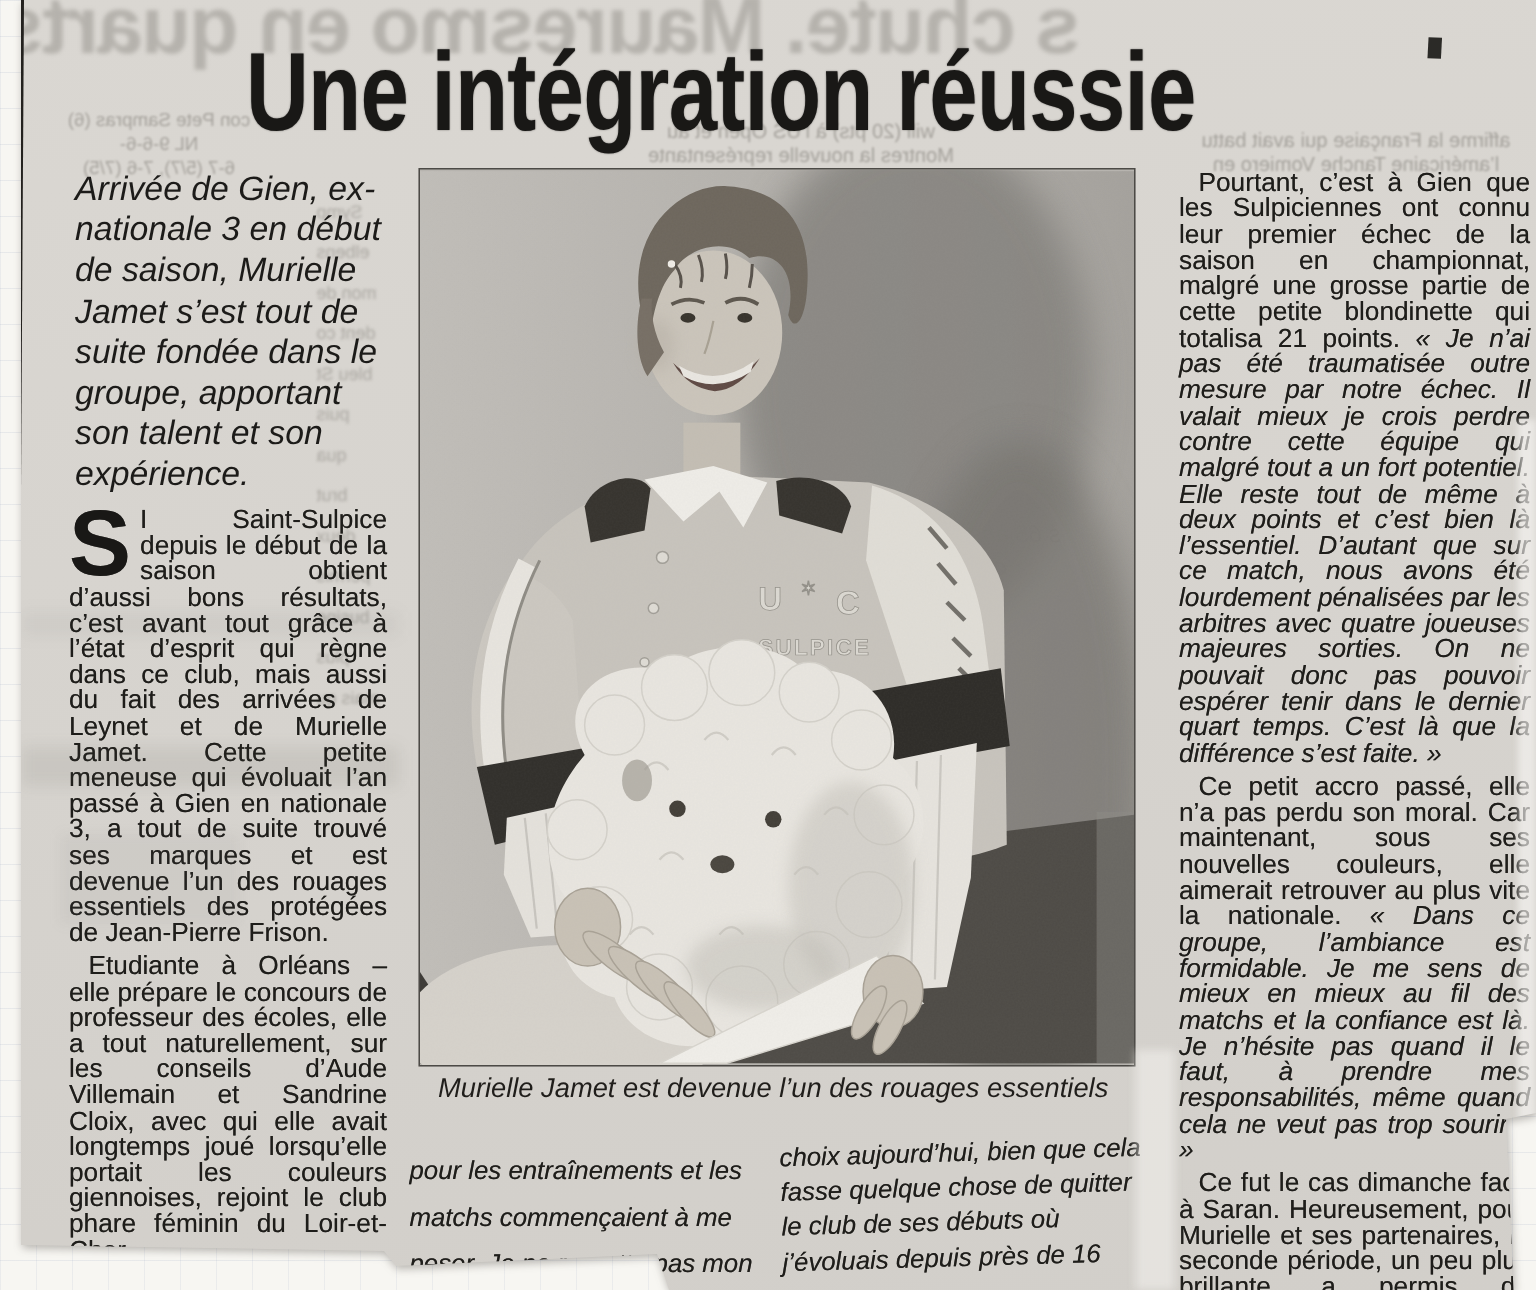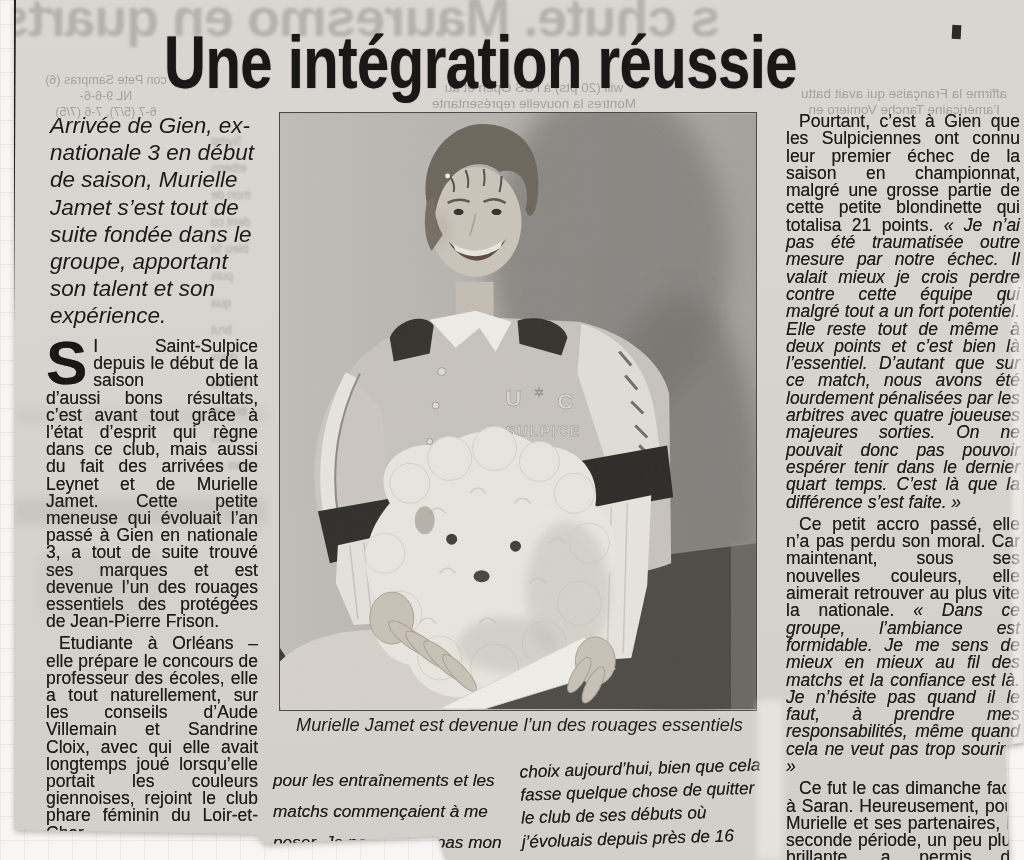--- a/index.html
+++ b/index.html
@@ -42,21 +42,21 @@
   .bodycol p{margin:0 0 5px 0;text-indent:13px;}
   .bodycol p.first{text-indent:0;}
   .col-left{left:46px;top:338px;width:212px;}
   .col-right{left:786px;top:113px;width:234px;line-height:17.3px;}
   .dropcap{float:left;font-size:62px;line-height:48px;font-weight:bold;margin:1px 6px 0 0;color:#191816;}
   .quote{font-style:italic;}
   
   .photo-frame{position:absolute;left:279px;top:112px;width:478px;height:599px;
     border:1.5px solid #4c4a46;background:#b7b4af;}
   .photo-frame svg{display:block;width:100%;height:100%;}
-  .caption{position:absolute;left:292px;top:715px;width:455px;text-align:center;
+  .caption{position:absolute;left:292px;top:715px;width:455px;
     font-style:italic;font-size:18.2px;line-height:20.5px;color:#201e1b;}
   
   .midcol{position:absolute;font-style:italic;font-size:17.2px;color:#1e1d1a;
     text-shadow:0 0 .4px rgba(30,28,25,.7);}
   .midcol1{left:273px;top:765px;width:242px;line-height:31px;}
   .midcol2{left:521px;top:757px;width:244px;line-height:23.2px;transform:rotate(-1.7deg);}
   
   .smudge{position:absolute;pointer-events:none;}
   .sm1{left:14px;top:498px;width:252px;height:26px;background:rgba(90,85,78,.10);filter:blur(5px);}
   .sm2{left:14px;top:408px;width:252px;height:16px;background:rgba(90,85,78,.06);filter:blur(5px);}

